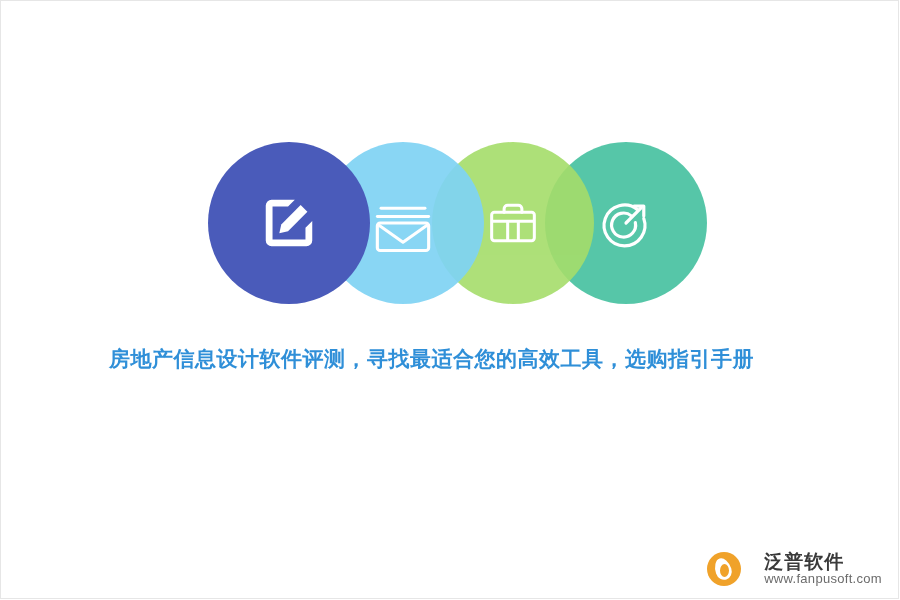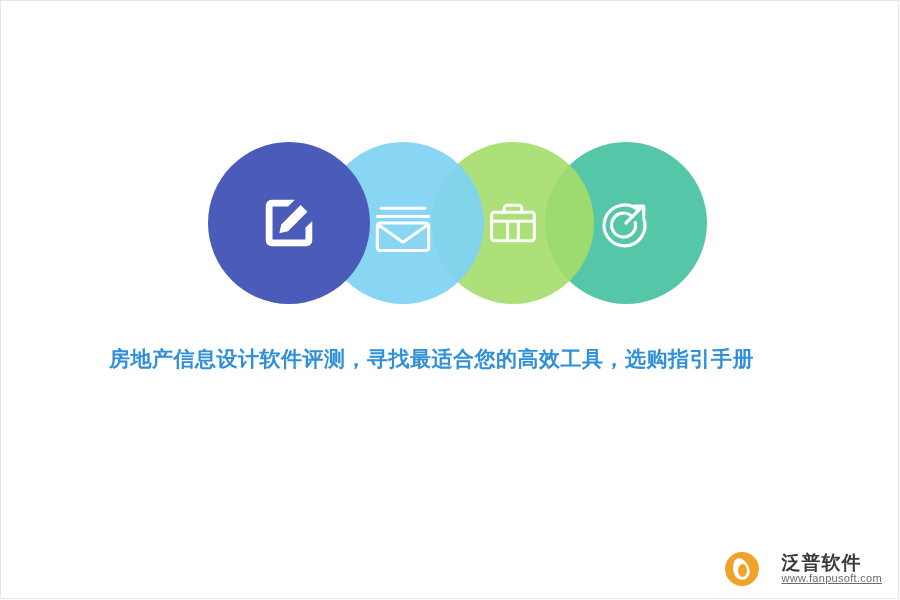--- a/index.html
+++ b/index.html
@@ -99,24 +99,23 @@
     flex-direction: column;
     line-height: 1.05;
   }
   .wm-title {
     font-size: 19px;
     font-weight: bold;
     color: #3a3a3a;
     letter-spacing: 1px;
   }
   .wm-url {
-    font-size: 11px;
+    font-size: 13px;
     color: #6b6b6b;
     letter-spacing: .3px;
-    text-decoration: underline;
   }
 </style>
 </head>
 <body>
 
 <div class="page-border"></div>
 
 <div class="circles-row">
 
   <div class="circle c1">

